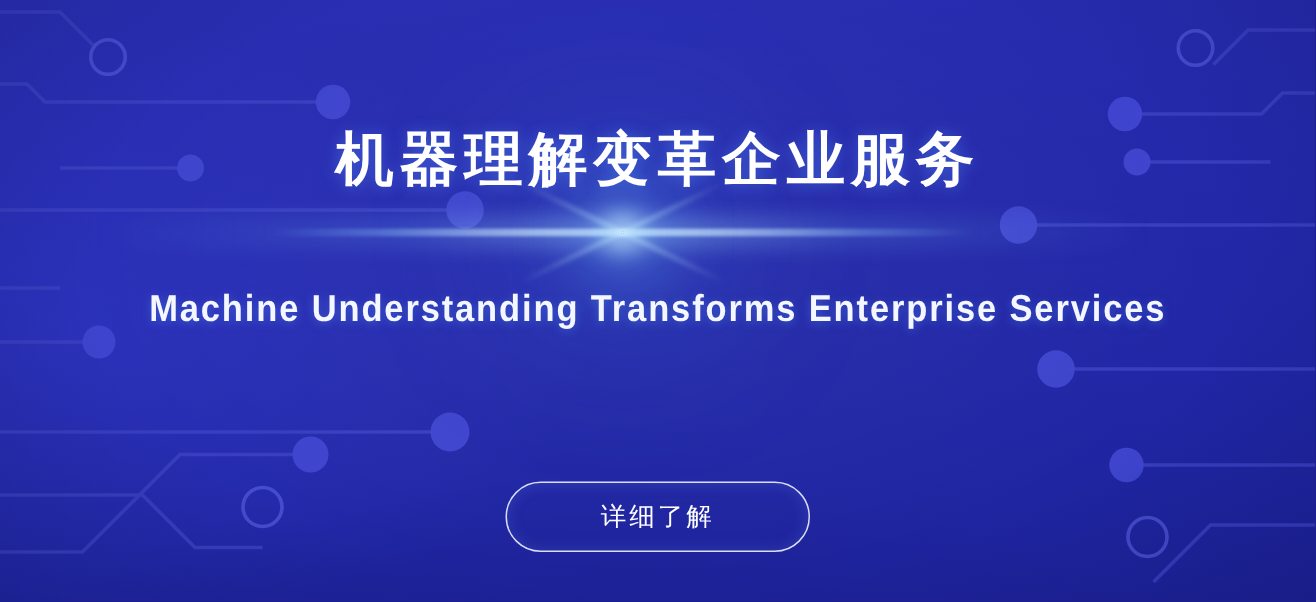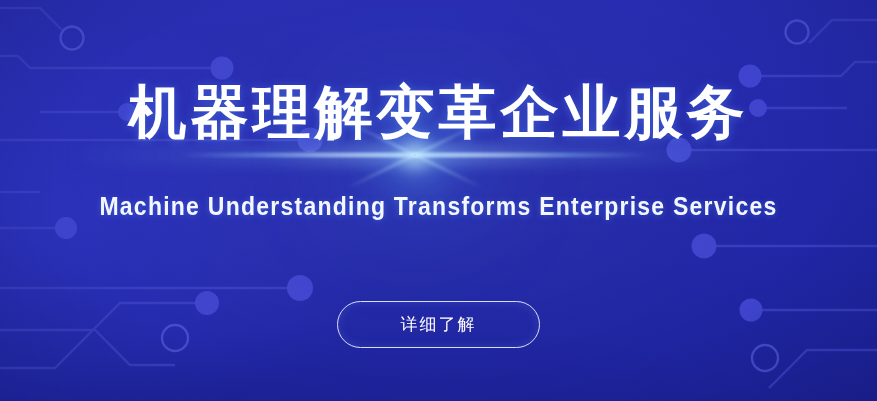--- a/index.html
+++ b/index.html
@@ -120,28 +120,27 @@
     align-items: center;
   }
 
   .headline {
     margin: 0;
     position: absolute;
     top: 86px;
     left: 0;
     right: 0;
     text-align: center;
-    font-size: 58px;
+    font-size: 39px;
     line-height: 1.08;
     font-weight: 700;
     color: #ffffff;
     letter-spacing: 4px;
     text-shadow: 0 1px 10px rgba(90,150,255,0.45);
     white-space: nowrap;
-    font-family: Liberation Mono, monospace;
   }
 
   .subtitle {
     margin: 0;
     position: absolute;
     top: 192px;
     left: 0;
     right: 0;
     text-align: center;
     font-size: 25px;
@@ -172,20 +171,21 @@
     box-sizing: border-box;
     border: 1.4px solid rgba(233,238,255,0.92);
     border-radius: 24px;
     background: transparent;
     color: #ffffff;
     font-family: "Liberation Sans", "DejaVu Sans", sans-serif;
     font-size: 17px;
     letter-spacing: 2px;
     cursor: pointer;
     box-shadow: 0 0 10px rgba(120,160,255,0.18) inset;
+    margin-top: 20px;
   }
 </style>
 </head>
 <body>
 
 <div class="banner">
 
   <div class="bg-base"></div>
   <div class="bg-radial-left"></div>
   <div class="bg-radial-bottom"></div>

